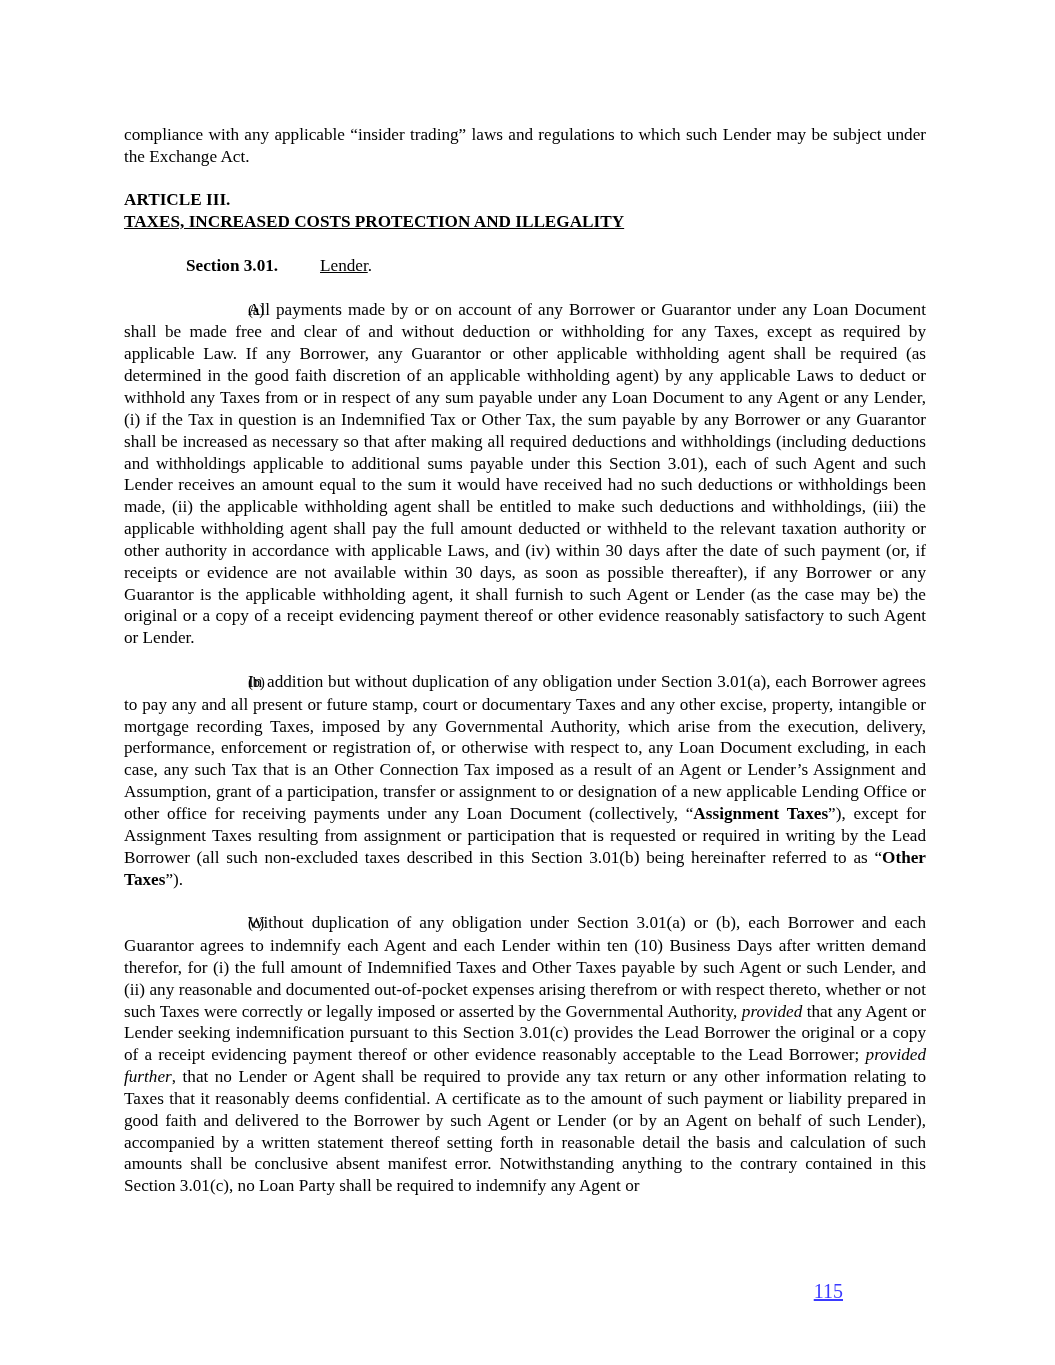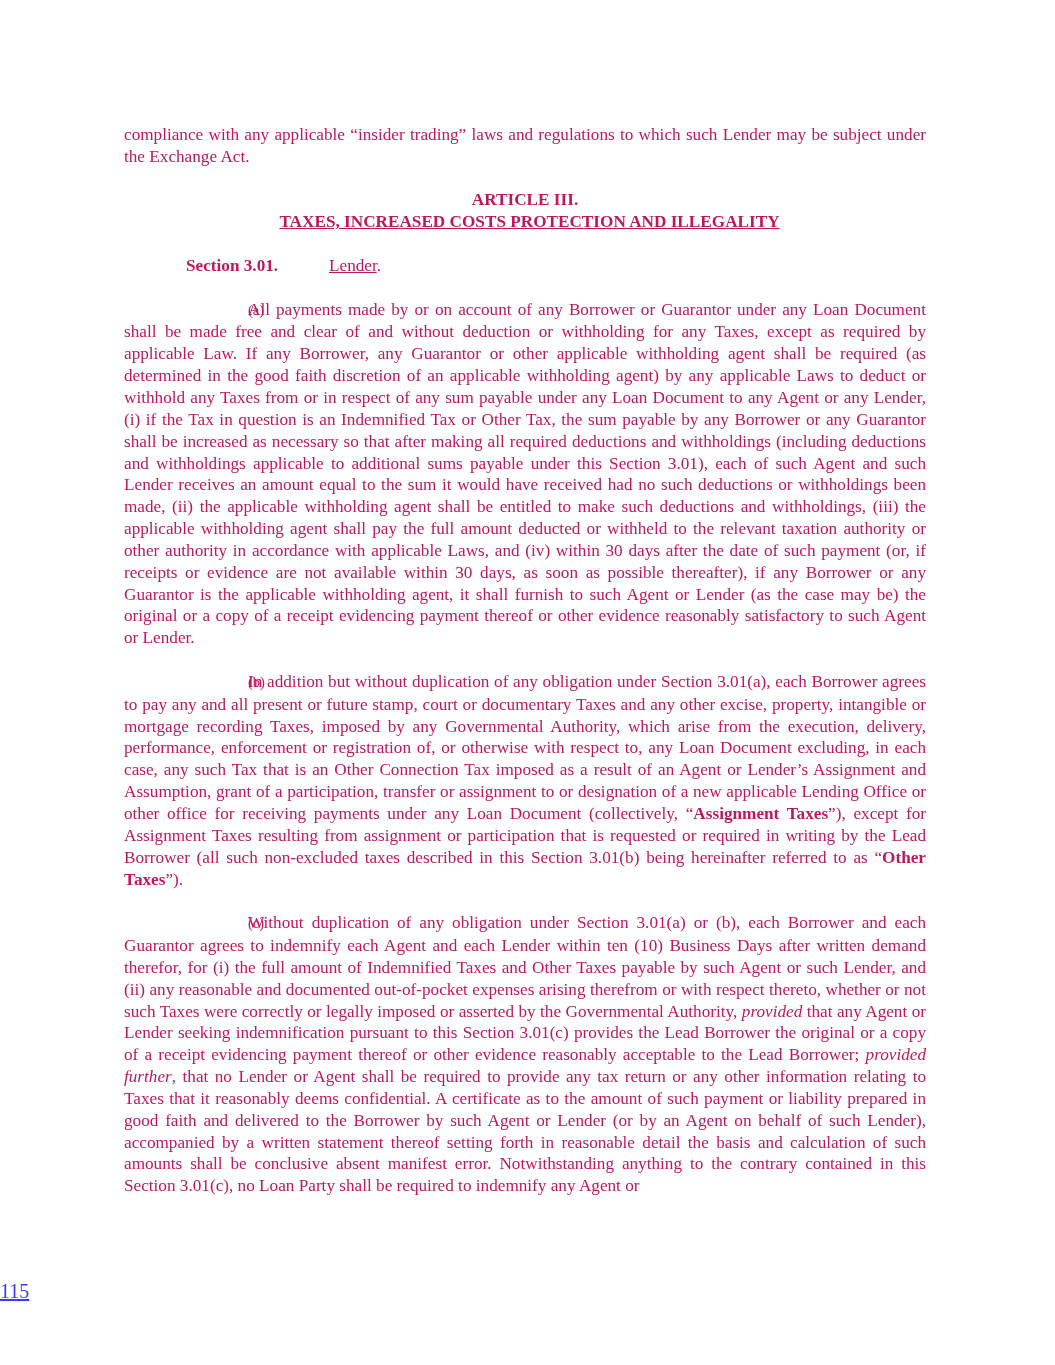--- a/index.html
+++ b/index.html
@@ -1,32 +1,32 @@
 <!DOCTYPE html>
 <html><head>
 <meta charset="utf-8">
 <style>
   html, body { margin: 0; padding: 0; background: #ffffff; }
   body { width: 1055px; height: 1365px; position: relative; overflow: hidden; }
   .page {
     position: absolute; left: 124px; top: 124px; width: 802px;
     font-family: "Liberation Serif", "DejaVu Serif", serif;
-    font-size: 17.2px; line-height: 21.85px; color: #be185d;
+    font-size: 17.2px; line-height: 21.85px; color: #000000;
   }
   p { margin: 0; text-align: justify; }
   .gap { height: 21.8px; }
-  .center { text-align: center; font-weight: bold; }
-  .ul { text-decoration: underline; margin-left: 9px; }
+  .center { text-align: left; font-weight: bold; }
+  .ul { text-decoration: underline; }
   .indent { text-indent: 62px; }
   .sec { padding-left: 62px; }
   .sec .tab { display: inline-block; width: 134px; font-weight: bold; }
   .lbl { display: inline-block; width: 62px; font-size: 14.5px; }
   .xref { }
   .footer {
-    position: absolute; left: 0; top: 1280px; width: 843px; text-align: left;
+    position: absolute; left: 0; top: 1280px; width: 843px; text-align: right;
     font-family: "Liberation Serif", "DejaVu Serif", serif; font-size: 20px;
   }
   .footer a { color: #3a3aff; text-decoration: underline; }
 </style>
 </head>
 <body>
 
 <div class="page">
   <p>compliance with any applicable “insider trading” laws and regulations to which such Lender may be subject under the Exchange Act.</p>
   <div class="gap"></div>

